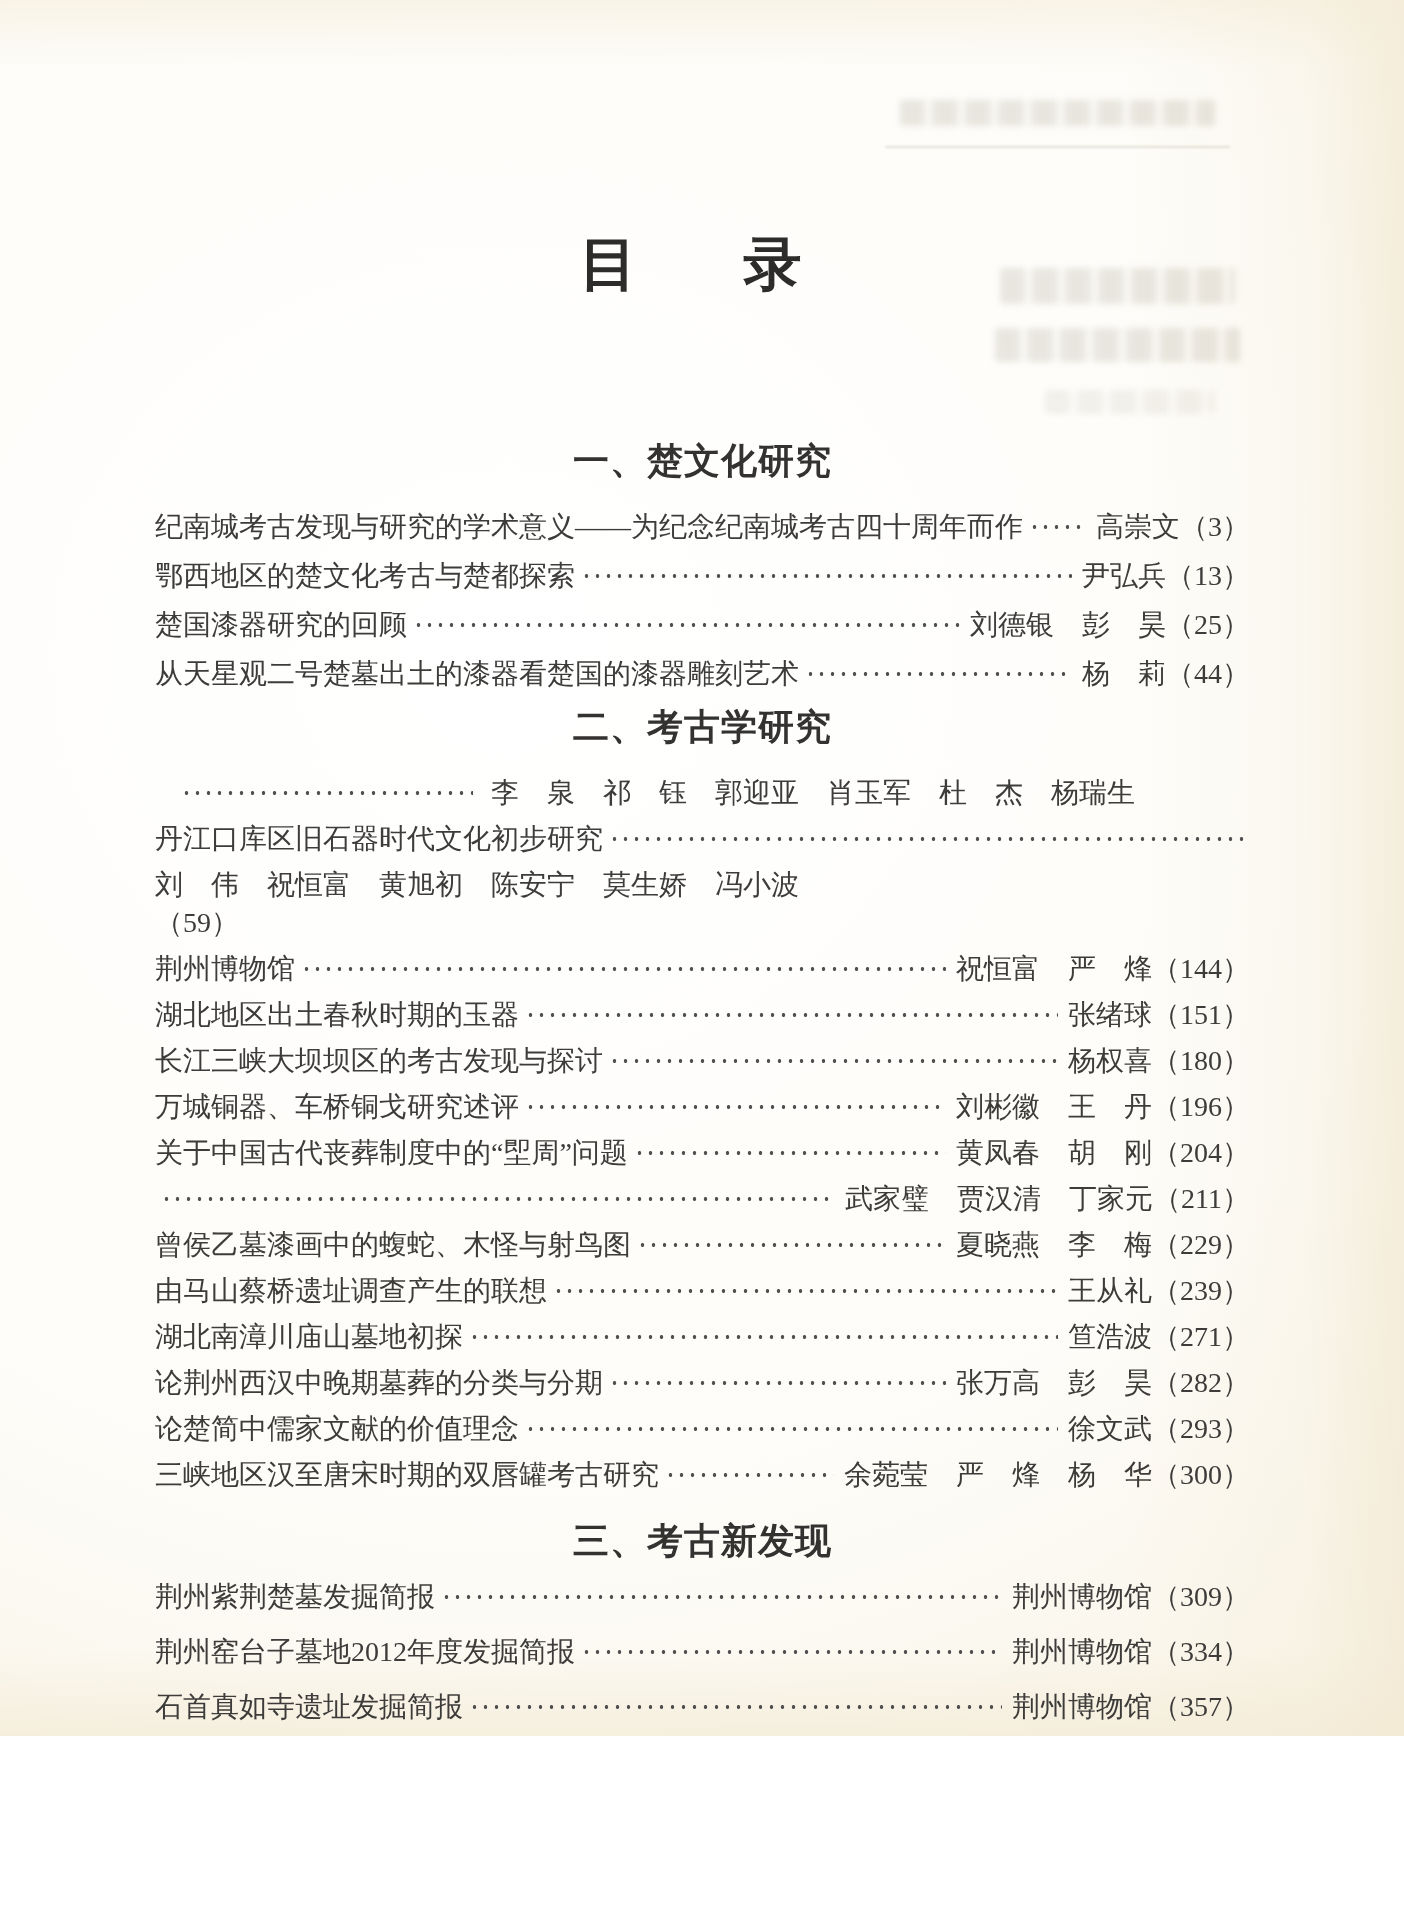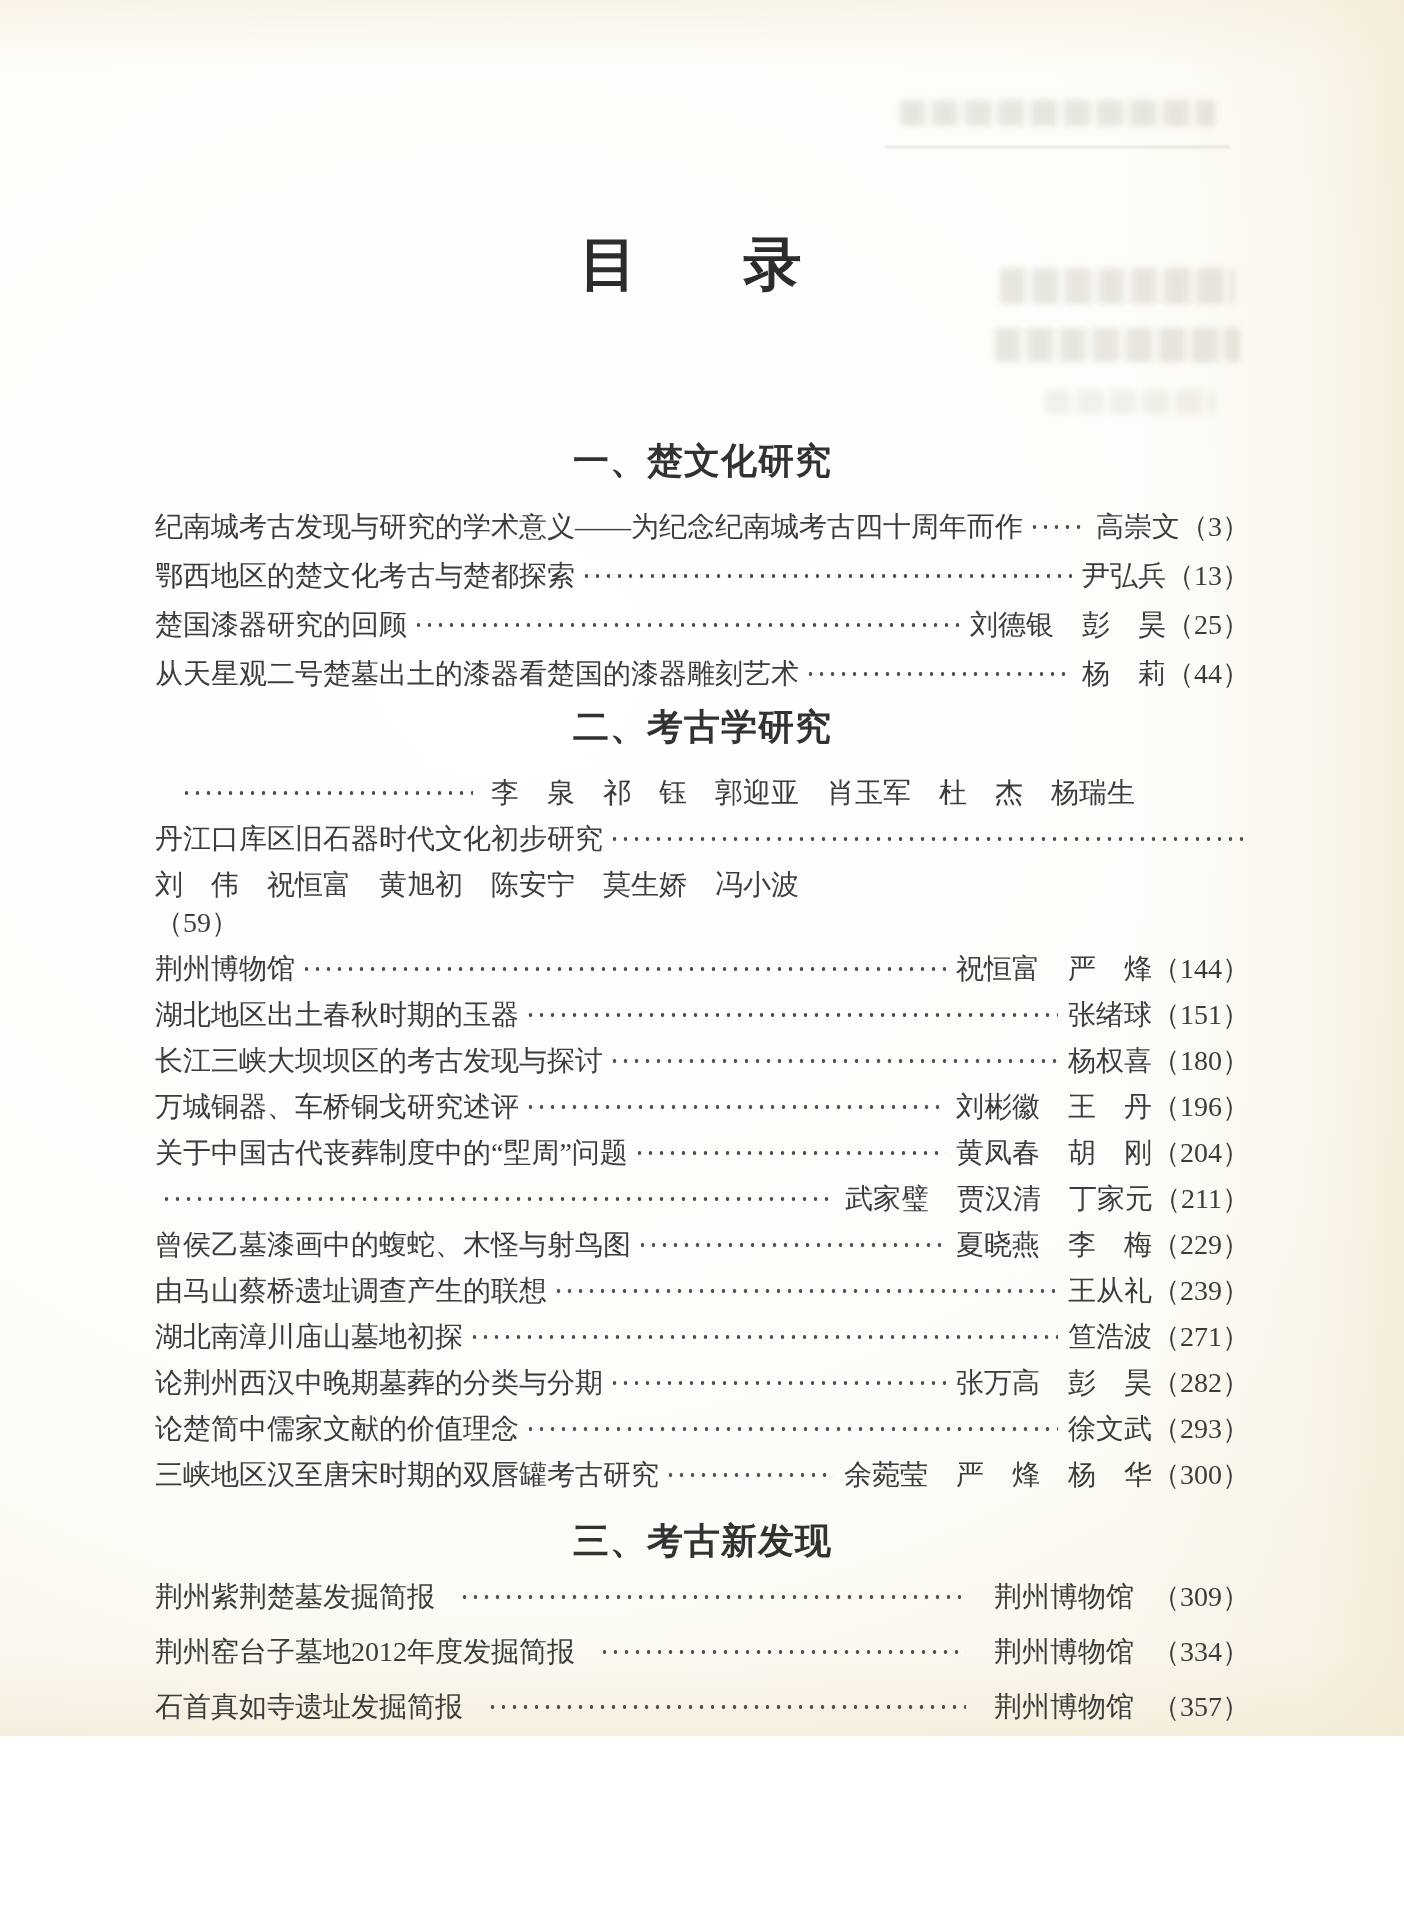--- a/index.html
+++ b/index.html
@@ -31,21 +31,21 @@
   .sec-0 h2.sec-heading{margin:142px 0 22px 0;}
   .sec-1 h2.sec-heading{margin:8px 0 23px 0;}
   .sec-2 h2.sec-heading{margin:23px 0 12px 0;text-align:center;}
 
   .row{
     display:flex;align-items:stretch;
     font-size:28px;white-space:nowrap;color:#3d3c3a;
   }
   .sec-0 .row{line-height:40px;margin-bottom:9px;}
   .sec-1 .row{line-height:38px;margin-bottom:8px;}
-  .sec-2 .row{line-height:40px;margin-bottom:15px;gap:18px;}
+  .sec-2 .row{line-height:40px;margin-bottom:15px;}
 
   .row .t{flex:0 1 auto;white-space:pre;overflow:hidden;}
   .row .a,.row .p{flex:0 0 auto;white-space:pre;}
   .leader{
     flex:1 1 auto;min-width:14px;margin:0 10px 0 6px;
     background-image:radial-gradient(circle, var(--dot,#4f4f4f) 1.6px, rgba(0,0,0,0) 2.1px);
     background-size:11px 100%;background-repeat:repeat-x;background-position:0 center;
   }
   .row.item-dots-only .leader{margin-right:2px;}
   .row.authors-cont-dots{padding-left:26px;}

